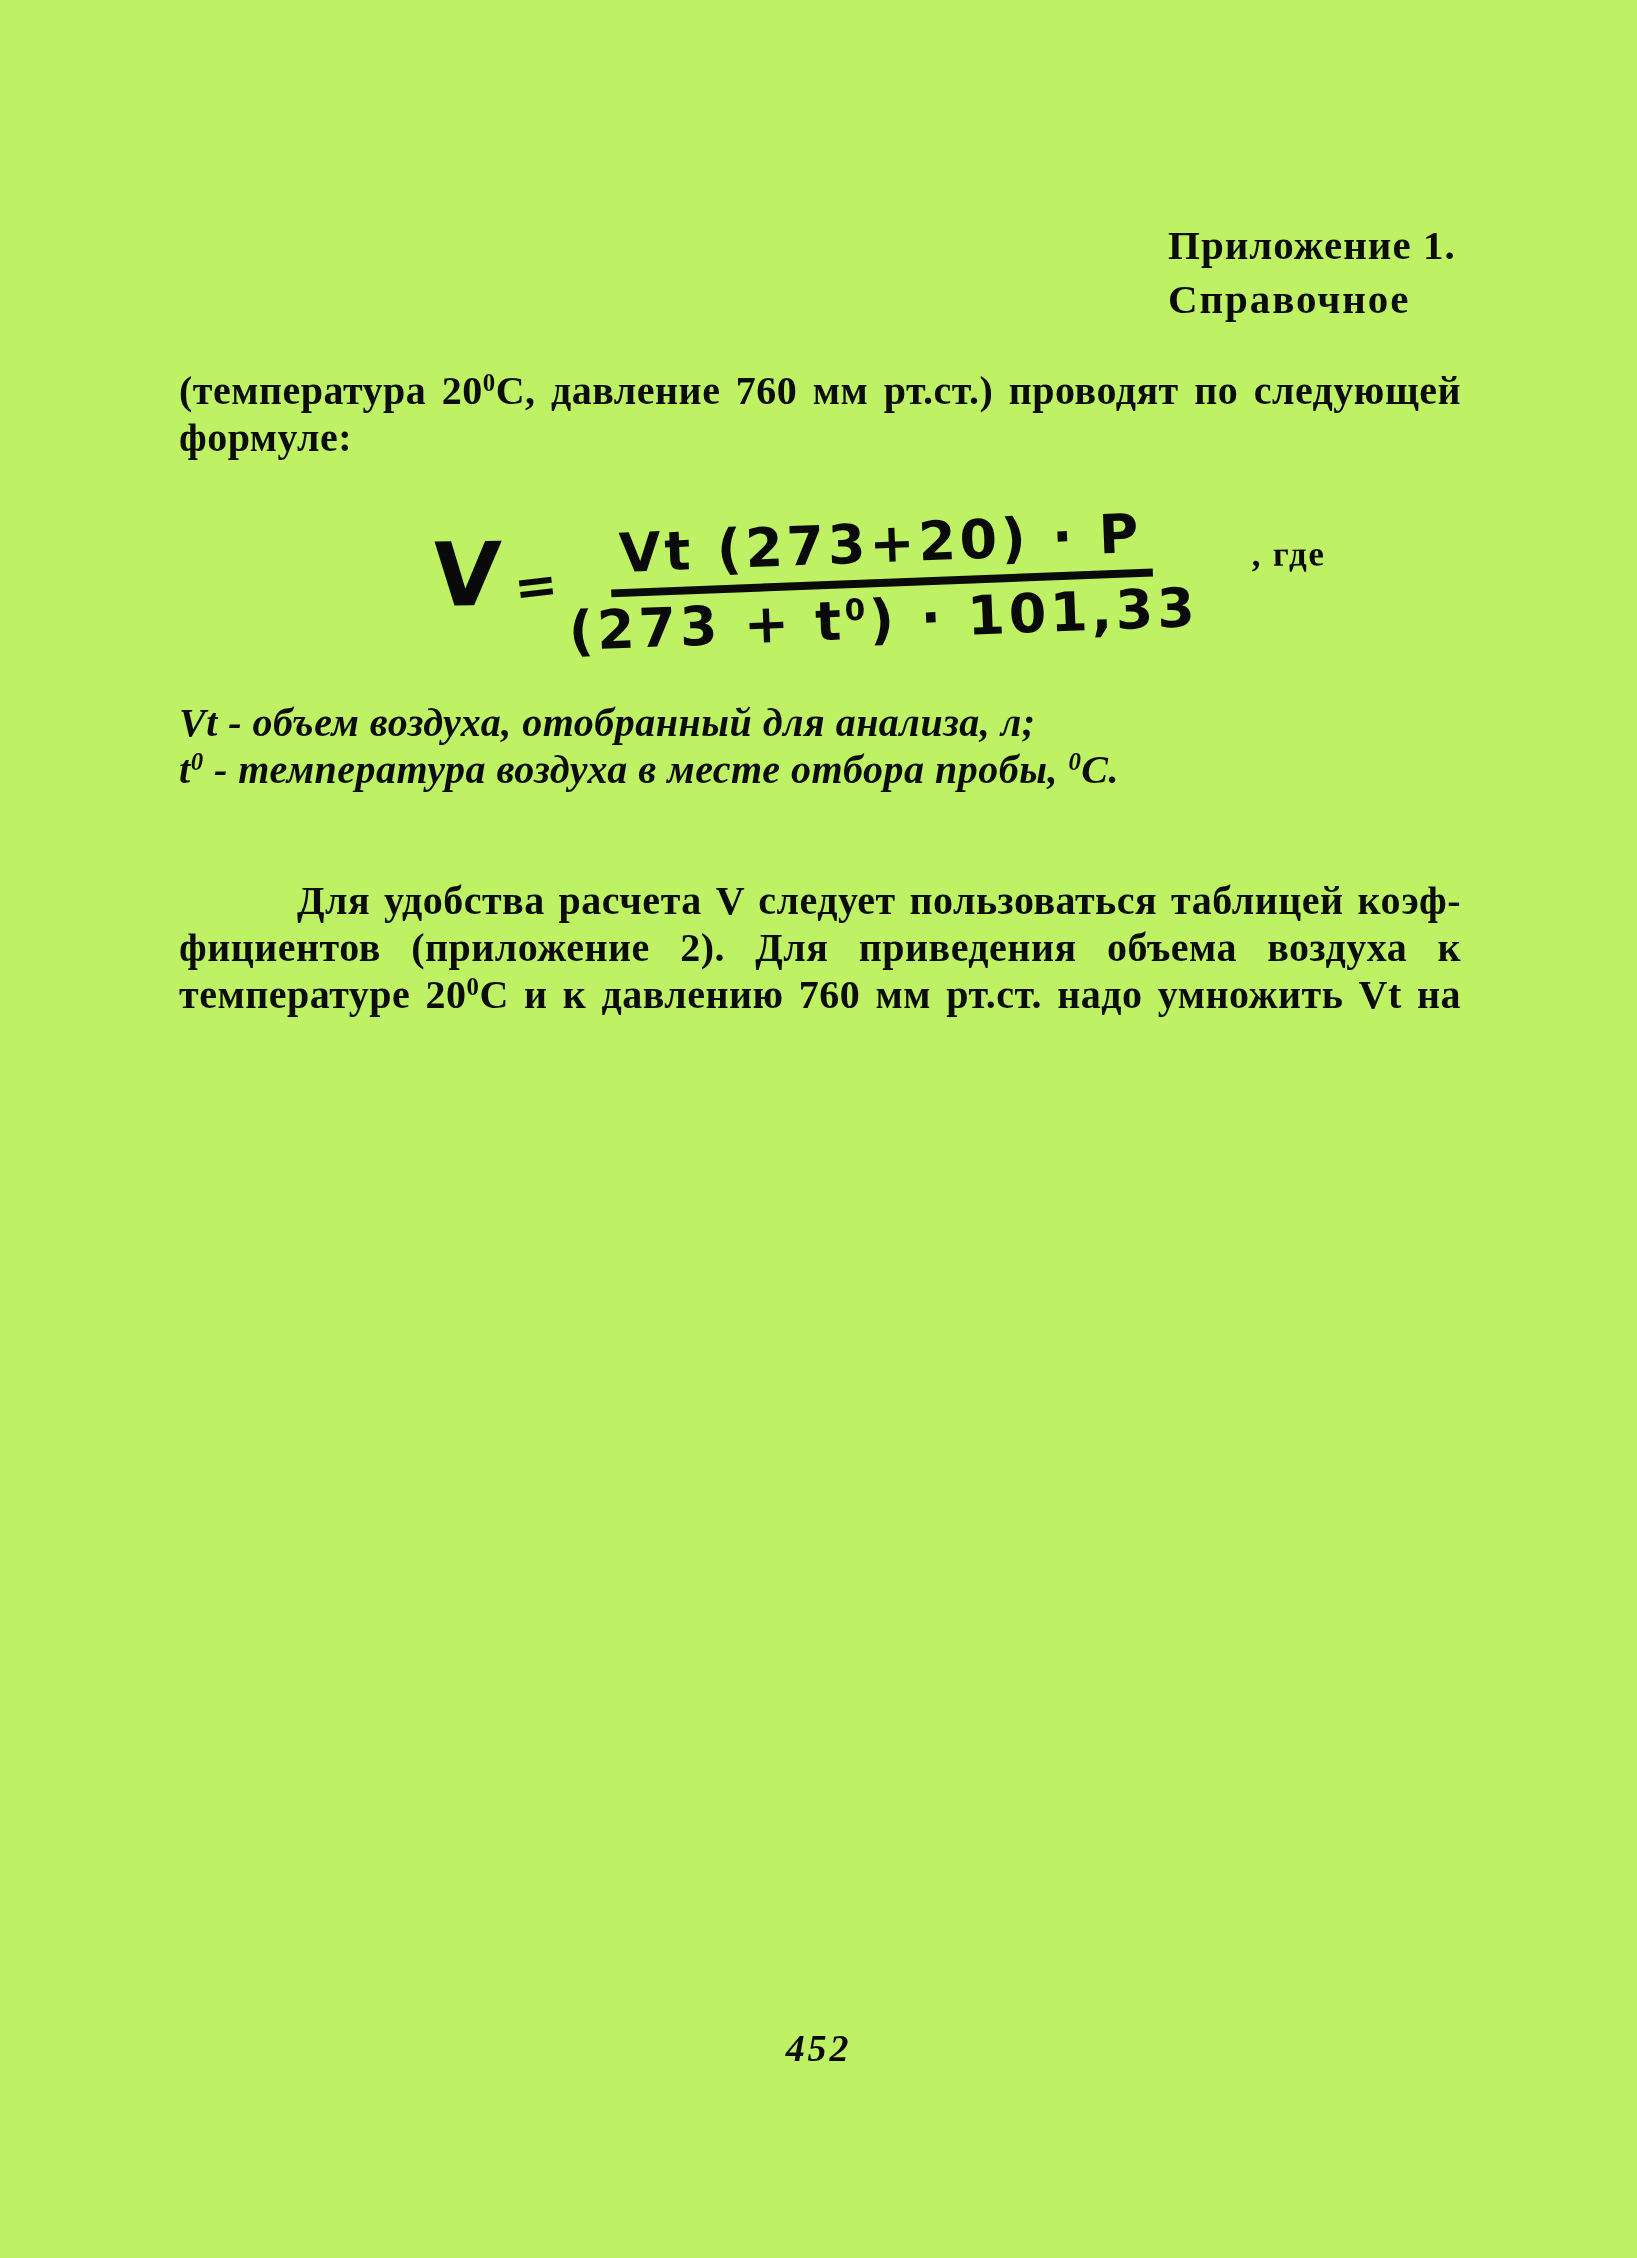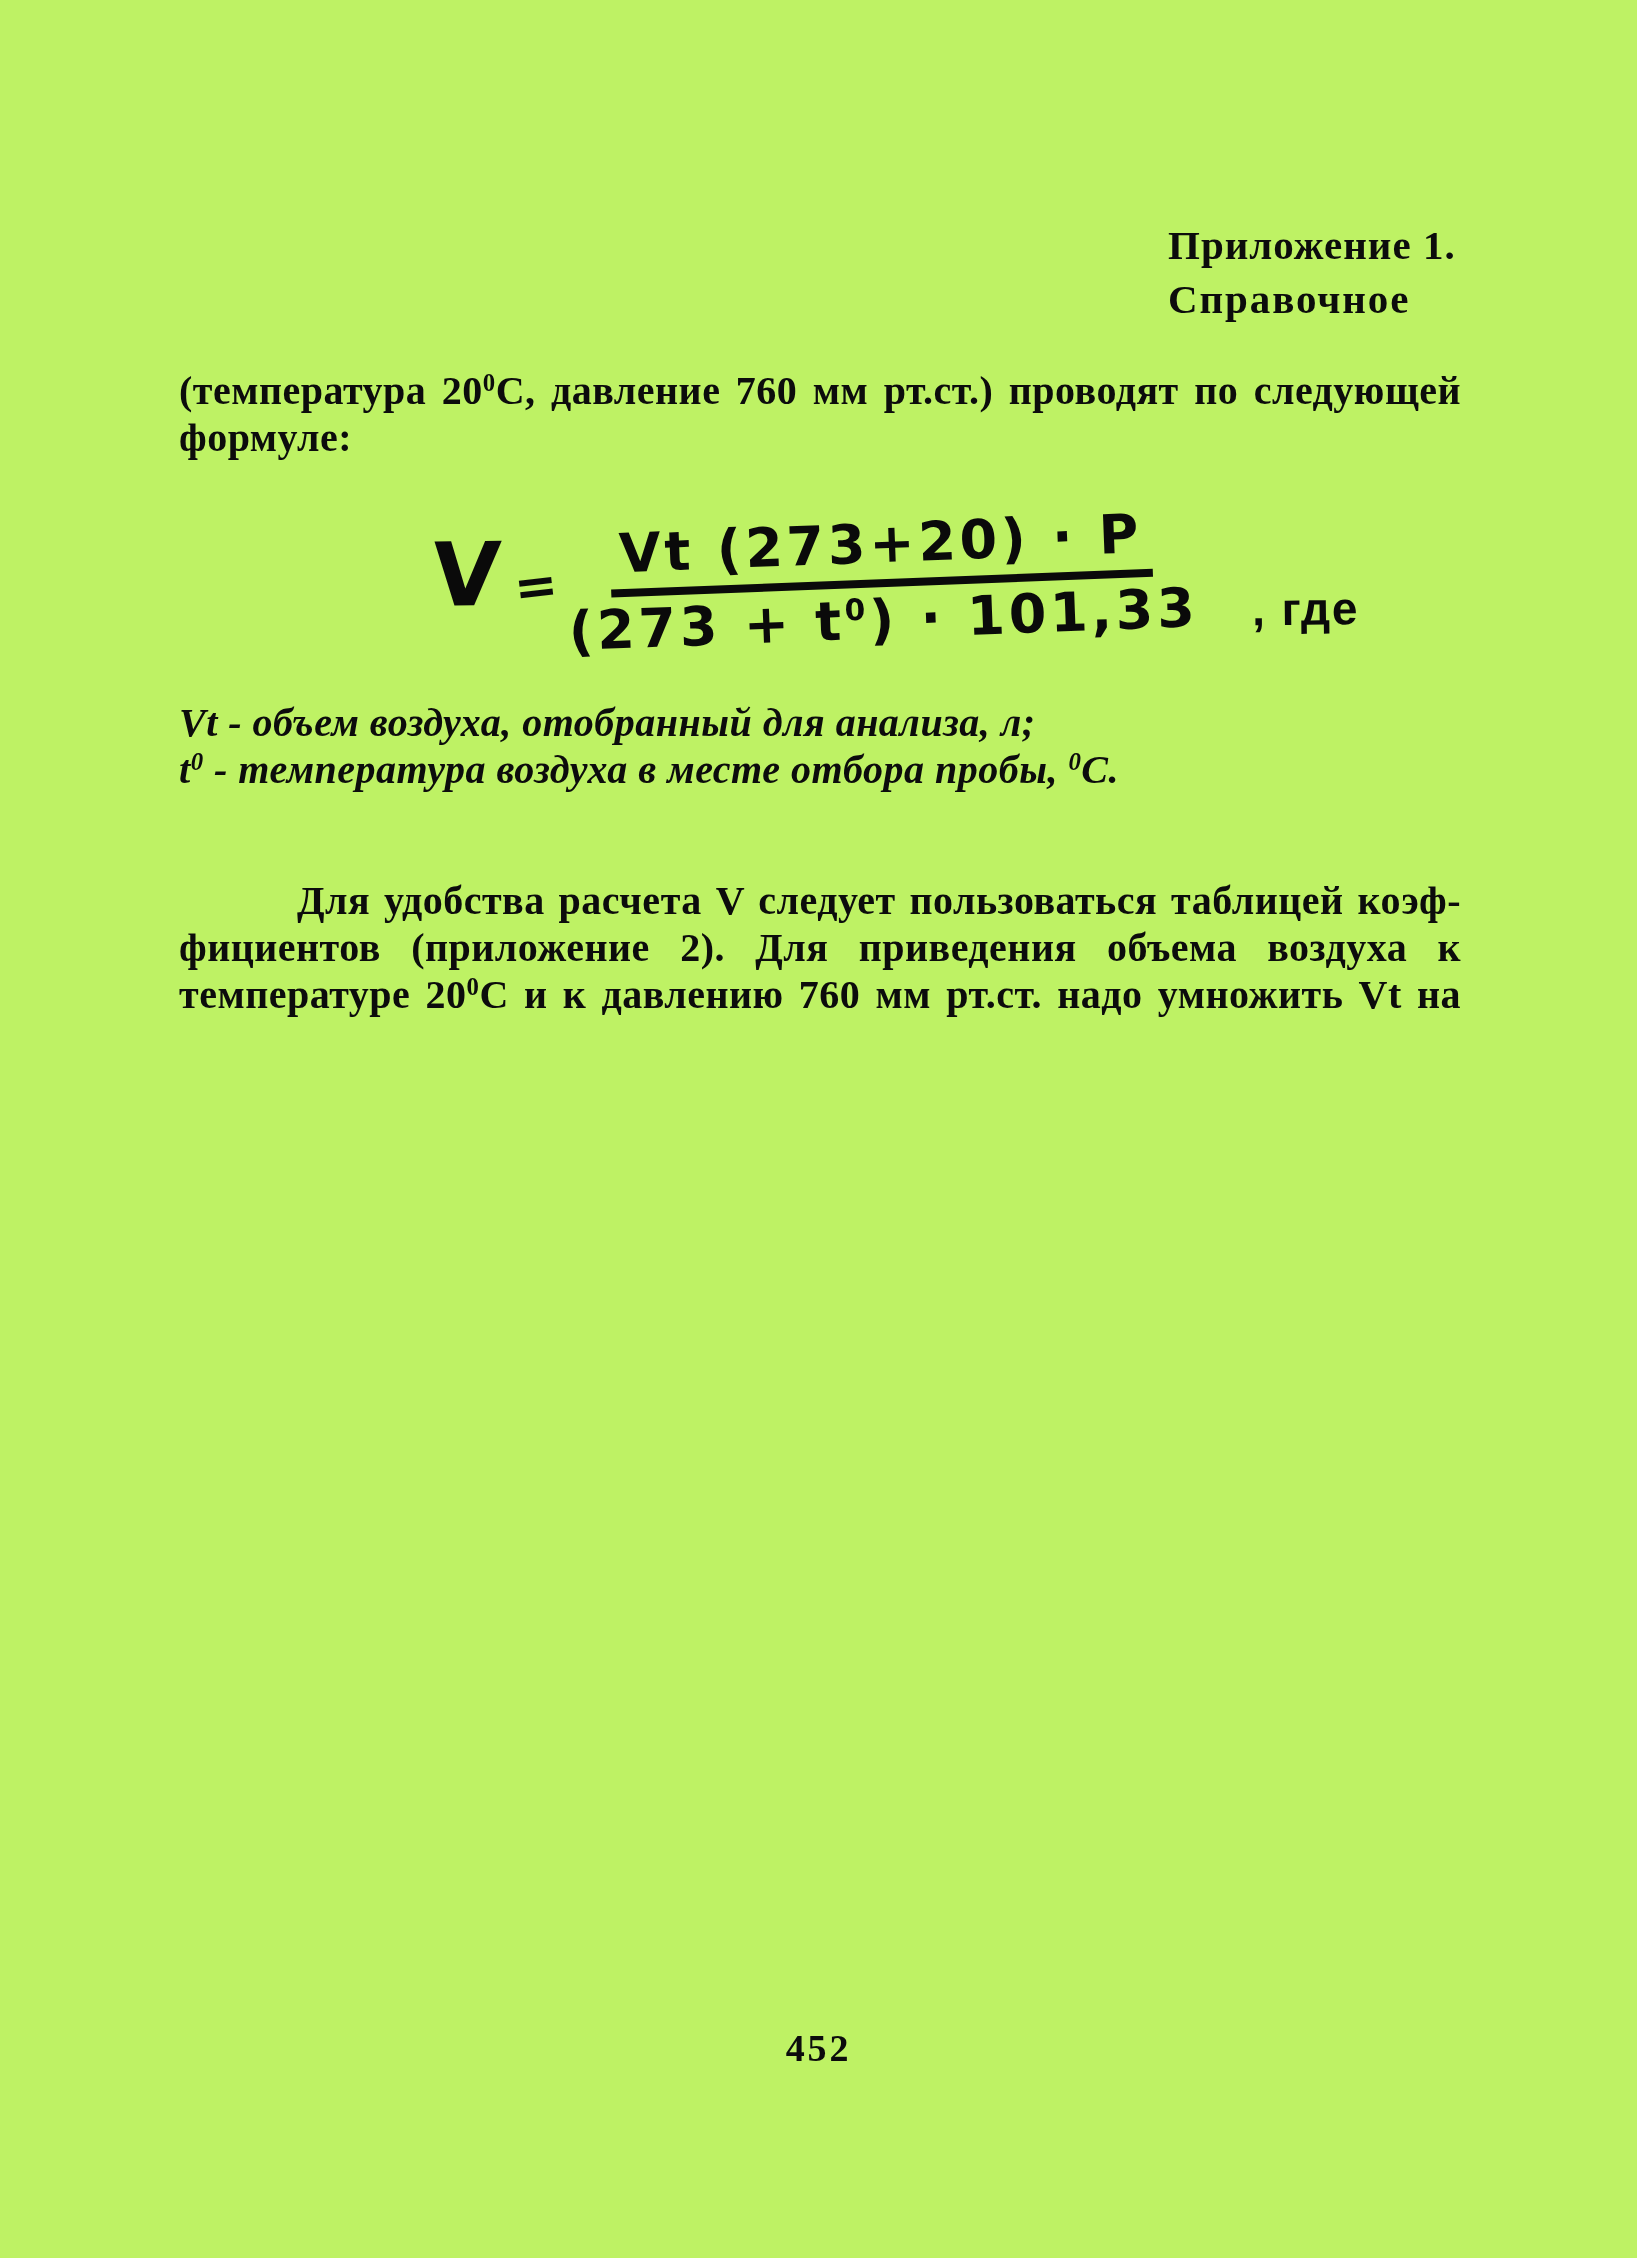--- a/index.html
+++ b/index.html
@@ -93,37 +93,38 @@
   }
   .f-den {
     font-size: 54px;
     line-height: 59px;
     letter-spacing: 3.8px;
     padding-top: 2.9px;
     white-space: nowrap;
   }
   .formula sup.fdeg { font-size: 55%; vertical-align: 19px; line-height: 0; }
   .f-suffix {
-    font-family: Liberation Sans, sans-serif;
-    font-size: 46px;
+    font-family: Liberation Serif, serif;
+    font-size: 35px;
     letter-spacing: 1.9px;
     margin-left: 55px;
-    margin-top: 72px;
+    margin-top: 25px;
     white-space: nowrap;
   }
 
   
   .page-number {
     position: absolute;
     top: 2026px;
     left: 0;
     width: 100%;
     text-align: center;
     font-size: 38px;
     letter-spacing: 2.9px;
+    font-style: italic;
   }
 </style>
 </head>
 <body>
 
 <div class="page">
 
   <div class="appendix-header">
     <div class="title">Приложение 1.</div>
     <div class="subtitle">Справочное</div>

